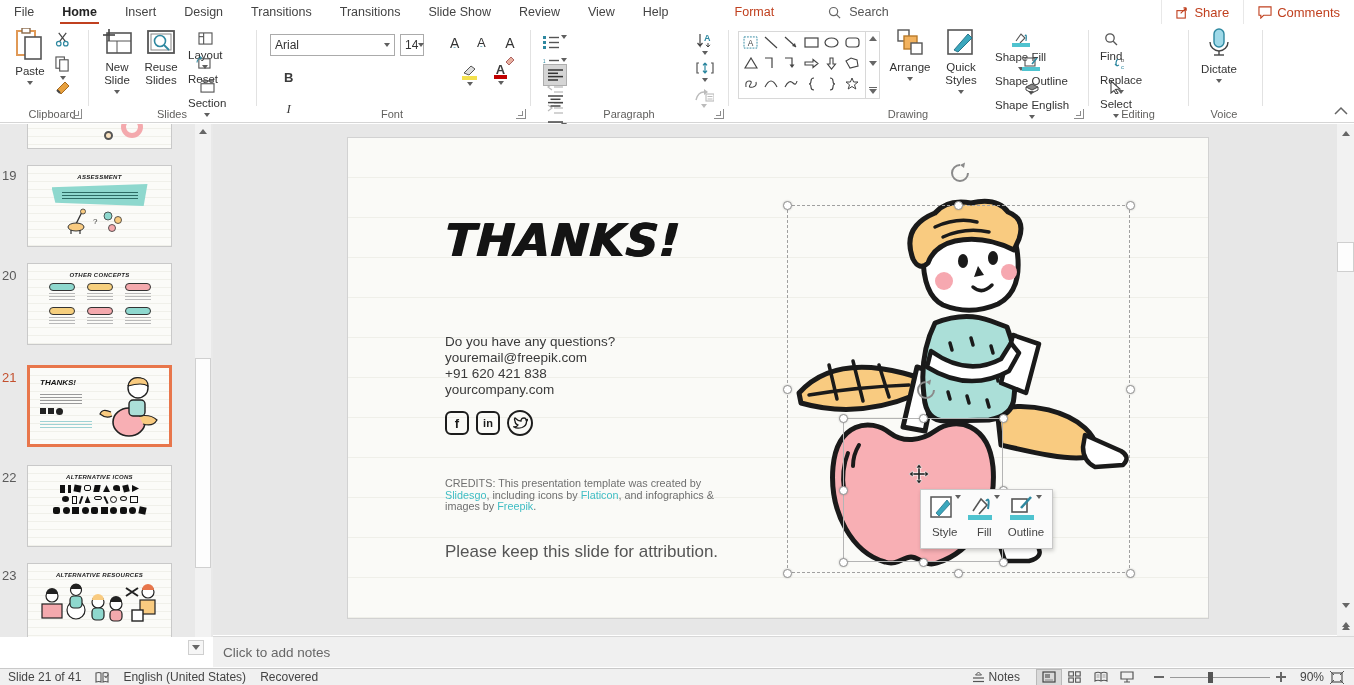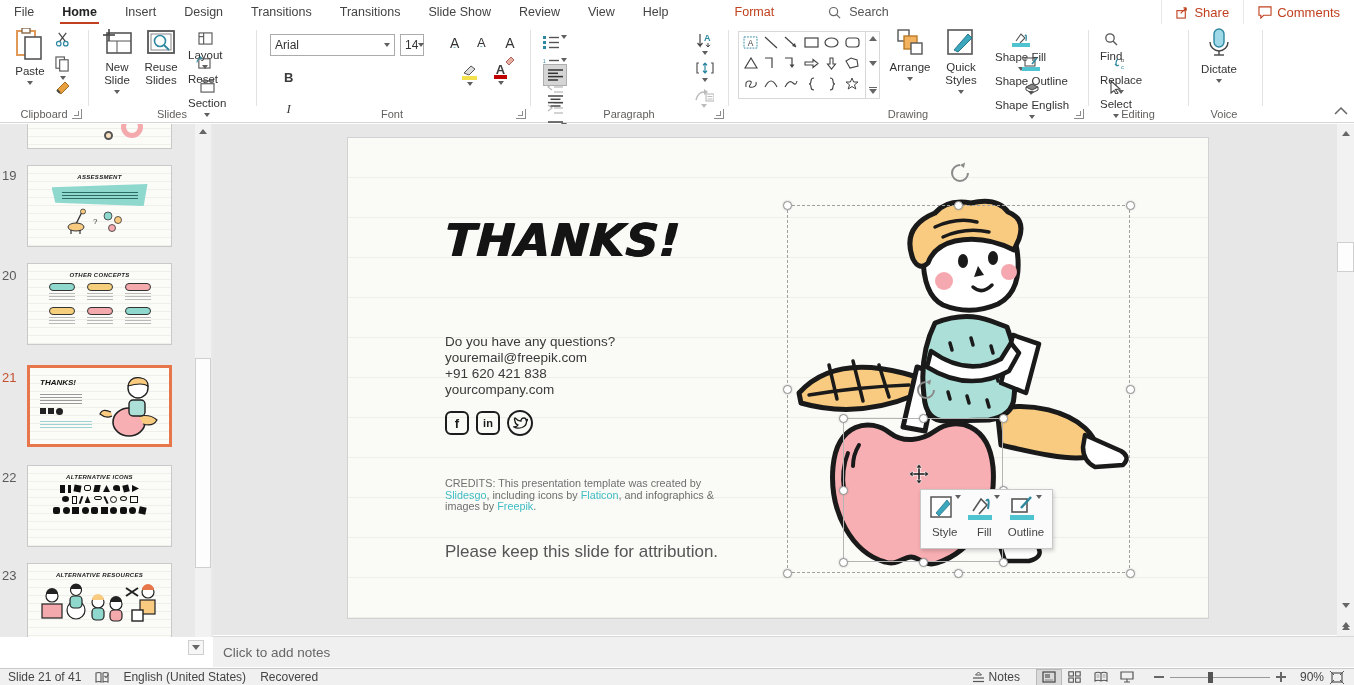--- a/index.html
+++ b/index.html
@@ -178,21 +178,21 @@
           <rect x="5" y="4" width="9" height="12" fill="#fff" stroke="#555" stroke-width="1.2"></rect>
         </svg>
       <span class="dd"></span>
     </div>
     <div class="smallrow" style="left:55px; top:56px;">
       <svg width="16" height="16" viewBox="0 0 16 16">
           <path d="M2,10 L10,2 L14,6 L6,14 Z" fill="#e8a13f" stroke="#a66a20" stroke-width="1"></path>
           <path d="M2,10 L5,13" stroke="#444" stroke-width="2"></path>
         </svg>
     </div>
-    <span class="grp-label" style="left:0; width:88px;">Clipboard</span>
+    <span class="grp-label" style="left:8px; width:88px;">Clipboard</span>
     <div class="launcher" style="left:72px;"></div>
     <div class="rib-sep" style="left:88px;"></div>
 
     <div class="bigbtn" style="left:96px; width:42px;">
       <svg width="32" height="30" viewBox="0 0 32 30">
           <rect x="6" y="5" width="24" height="20" fill="#fff" stroke="#555" stroke-width="1.6"></rect>
           <line x1="6" y1="13" x2="30" y2="13" stroke="#555" stroke-width="1"></line>
           <line x1="16" y1="13" x2="16" y2="25" stroke="#555" stroke-width="1"></line>
           <line x1="8" y1="1" x2="8" y2="13" stroke="#444" stroke-width="1.6"></line>
           <line x1="2" y1="7" x2="14" y2="7" stroke="#444" stroke-width="1.6"></line>

